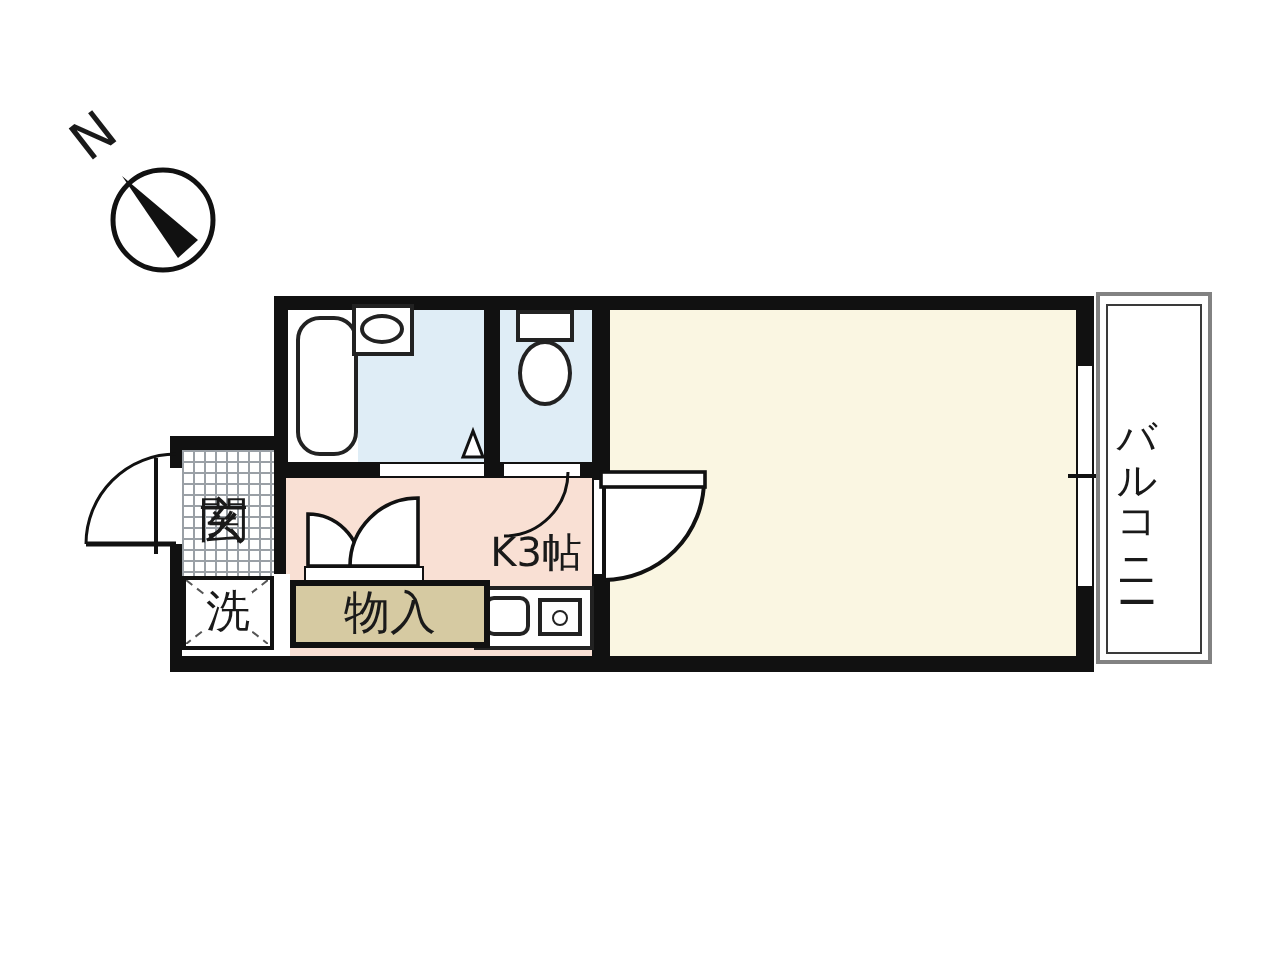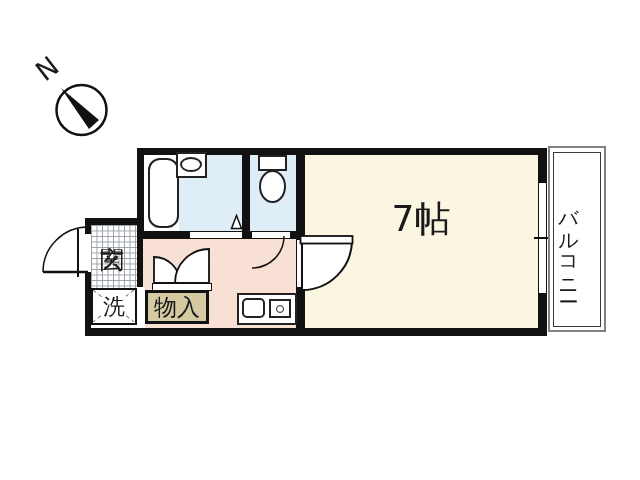--- a/index.html
+++ b/index.html
@@ -66,21 +66,21 @@
   <div class="fixture" style="left:148px;top:158px;width:31px;height:70px;border-radius:12px;"></div>
   <div class="fixture" style="left:176px;top:152px;width:31px;height:26px;"></div>
   <div class="fixture" style="left:180px;top:157px;width:22px;height:15px;border-radius:50%;"></div>
   <div class="fixture" style="left:258px;top:155px;width:29px;height:16px;"></div>
   <div class="fixture" style="left:259px;top:170px;width:27px;height:33px;border-radius:50%;"></div>
   <div class="fixture" style="left:237px;top:293px;width:60px;height:32px;border-width:2.5px;"></div>
   <div class="fixture" style="left:242px;top:298px;width:23px;height:20px;border-radius:5px;"></div>
   <div class="fixture" style="left:269px;top:299px;width:22px;height:19px;"></div>
   <div class="fixture" style="left:276px;top:305px;width:8px;height:8px;border-radius:50%;border-width:1.5px;"></div>
 
-  <div class="abs" style="left:145px;top:290px;width:64px;height:34px;background:var(--storage-fill);border:3px solid var(--wall);display:flex;align-items:center;justify-content:center;">
+  <div class="abs" style="left:145px;top:290px;width:100px;height:34px;background:var(--storage-fill);border:3px solid var(--wall);display:flex;align-items:center;justify-content:center;">
     <span class="label" style="position:static;font-size:23px;line-height:1;">物入</span>
   </div>
 
   <div class="abs" style="left:91px;top:288px;width:46px;height:37px;background:#fff;border:2.5px solid var(--wall);">
     <svg width="41" height="32" viewBox="0 0 41 32">
       <line x1="0" y1="0" x2="41" y2="32" stroke="#555" stroke-width="1" stroke-dasharray="4 3"></line>
       <line x1="41" y1="0" x2="0" y2="32" stroke="#555" stroke-width="1" stroke-dasharray="4 3"></line>
     </svg>
   </div>
 
@@ -101,18 +101,18 @@
     <rect x="300.5" y="236" width="52" height="7.5" fill="#fff" stroke="#111" stroke-width="1.8"></rect>
 
     <polygon points="236.5,215.5 231.5,228.5 241.5,228.5" fill="#fff" stroke="#111" stroke-width="1.5"></polygon>
   </svg>
 
   <div class="label" style="left:37px;top:53px;font-size:27px;transform:rotate(-38deg);">N</div>
   <div class="label vtext" style="left:100px;top:227px;font-size:24px;letter-spacing:3px;line-height:1;">玄関</div>
   <div class="label" style="left:91px;top:288px;width:46px;height:37px;display:flex;align-items:center;justify-content:center;font-size:22px;">
     <span style="background:#fff;line-height:1;padding:0 1px;">洗</span>
   </div>
+  <div class="label" style="left:238px;top:265px;width:60px;text-align:center;font-size:20px;line-height:1.1;">K3帖</div>
   <div class="label" style="left:355px;top:197px;width:132px;text-align:center;font-size:36px;line-height:43px;">
-    <div>7帖</div>
   </div>
   <div class="label vtext" style="left:558px;top:196px;height:112px;font-size:20px;letter-spacing:1px;line-height:22px;">バルコニー</div>
 
 </div>
 
 </body></html>

